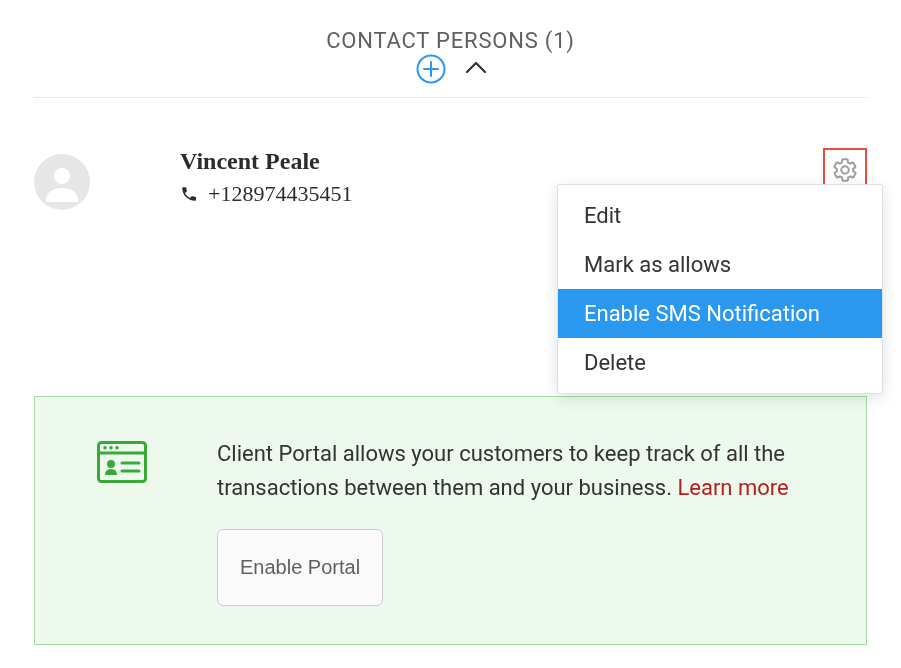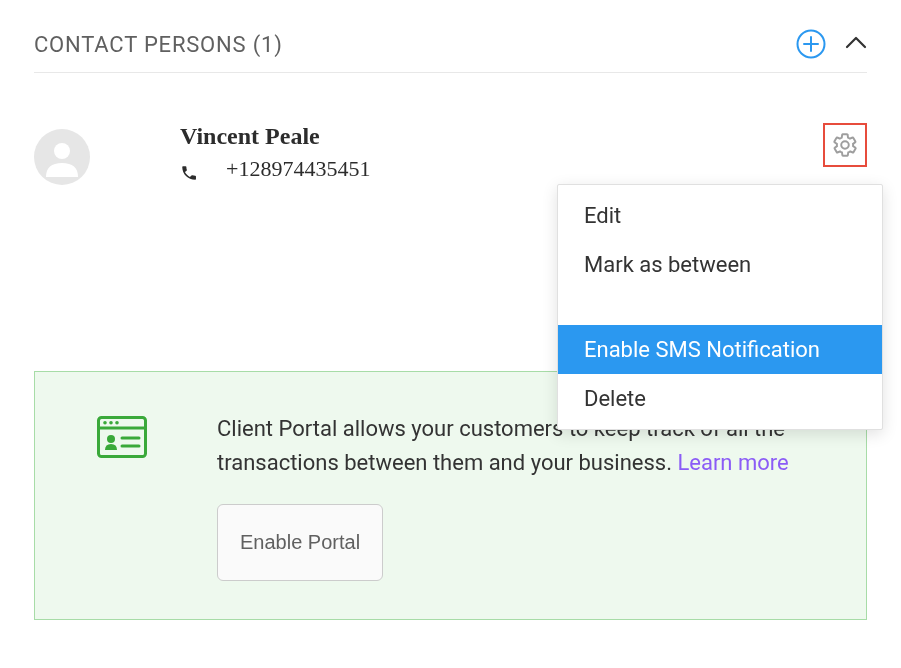--- a/index.html
+++ b/index.html
@@ -11,20 +11,21 @@
       background: #fff;
       color: #333;
       position: relative;
     }
     .section-header {
       display: flex;
       align-items: center;
       justify-content: space-between;
       padding: 8px 0 12px 0;
       border-bottom: 1px solid #e8e8e8;
+      flex-direction: column;
     }
     .section-title {
       font-size: 22px;
       letter-spacing: 0.8px;
       color: #606060;
       font-weight: 400;
     }
     .header-actions {
       display: flex;
       align-items: center;
@@ -54,22 +55,22 @@
       font-family: Liberation Serif, serif;
     }
     .contact-name {
       font-size: 24px;
       font-weight: 700;
       color: #2c2c2c;
       margin-bottom: 6px;
     }
     .contact-phone-row {
       display: flex;
-      align-items: flex-end;
-      gap: 28px;
+      align-items: center;
+      gap: 10px;
       font-size: 22px;
       color: #2c2c2c;
     }
     .gear-wrapper {
       width: 44px; height: 44px;
       border: 2px solid #e74c3c;
       display: flex; align-items: center; justify-content: center;
       cursor: pointer;
       flex-shrink: 0;
     }
@@ -87,21 +88,20 @@
     }
     .dropdown-item {
       font-size: 22px;
       padding: 12px 26px;
       color: #333;
       cursor: pointer;
     }
     .dropdown-item.active {
       background: #2b98f0;
       color: #fff;
-      margin-top: 36px;
     }
     .portal-box {
       margin-top: 186px;
       border: 1px solid #a7dca7;
       background: #eef9ee;
       padding: 40px 40px 38px 62px;
       display: flex;
       align-items: flex-start;
     }
     .portal-icon {
@@ -111,21 +111,21 @@
     }
     .portal-content {
       flex: 1;
     }
     .portal-text {
       font-size: 22px;
       line-height: 1.55;
       color: #333;
     }
     .portal-link {
-      color: #8b5cf6;
+      color: #b91c1c;
       cursor: pointer;
     }
     .portal-button {
       margin-top: 24px;
       display: inline-block;
       padding: 26px 22px;
       font-size: 20px;
       background: #fafafa;
       border: 1px solid #ccc;
       border-radius: 6px;
@@ -172,21 +172,21 @@
   </div>
   <div class="gear-wrapper">
     <svg width="26" height="26" viewBox="0 0 24 24">
       <path fill="none" stroke="#9e9e9e" stroke-width="1.8" d="M12 8.5 A3.5 3.5 0 1 0 12 15.5 A3.5 3.5 0 1 0 12 8.5 M19.4 13c0-.3.1-.7.1-1s0-.7-.1-1l2.1-1.6c.2-.1.2-.4.1-.6l-2-3.5c-.1-.2-.4-.3-.6-.2l-2.5 1c-.5-.4-1.1-.7-1.7-1l-.4-2.6c0-.2-.2-.4-.5-.4h-4c-.2 0-.4.2-.5.4l-.4 2.6c-.6.3-1.2.6-1.7 1l-2.5-1c-.2-.1-.5 0-.6.2l-2 3.5c-.1.2-.1.5.1.6L4.6 11c0 .3-.1.7-.1 1s0 .7.1 1l-2.1 1.6c-.2.1-.2.4-.1.6l2 3.5c.1.2.4.3.6.2l2.5-1c.5.4 1.1.7 1.7 1l.4 2.6c0 .2.2.4.5.4h4c.2 0 .4-.2.5-.4l.4-2.6c.6-.3 1.2-.6 1.7-1l2.5 1c.2.1.5 0 .6-.2l2-3.5c.1-.2.1-.5-.1-.6L19.4 13z"></path>
     </svg>
   </div>
 </div>
 
 <div class="dropdown">
   <div class="dropdown-item">Edit</div>
-  <div class="dropdown-item">Mark as between</div>
+  <div class="dropdown-item">Mark as allows</div>
   <div class="dropdown-item active">Enable SMS Notification</div>
   <div class="dropdown-item">Delete</div>
 </div>
 
 <div class="portal-box">
   <div class="portal-icon">
     <svg width="50" height="42" viewBox="0 0 50 42">
       <rect x="1.5" y="1.5" width="47" height="39" rx="3" fill="none" stroke="#3aa93a" stroke-width="3"></rect>
       <line x1="1.5" y1="12" x2="48.5" y2="12" stroke="#3aa93a" stroke-width="3"></line>
       <circle cx="8" cy="6.8" r="1.8" fill="#3aa93a"></circle>

